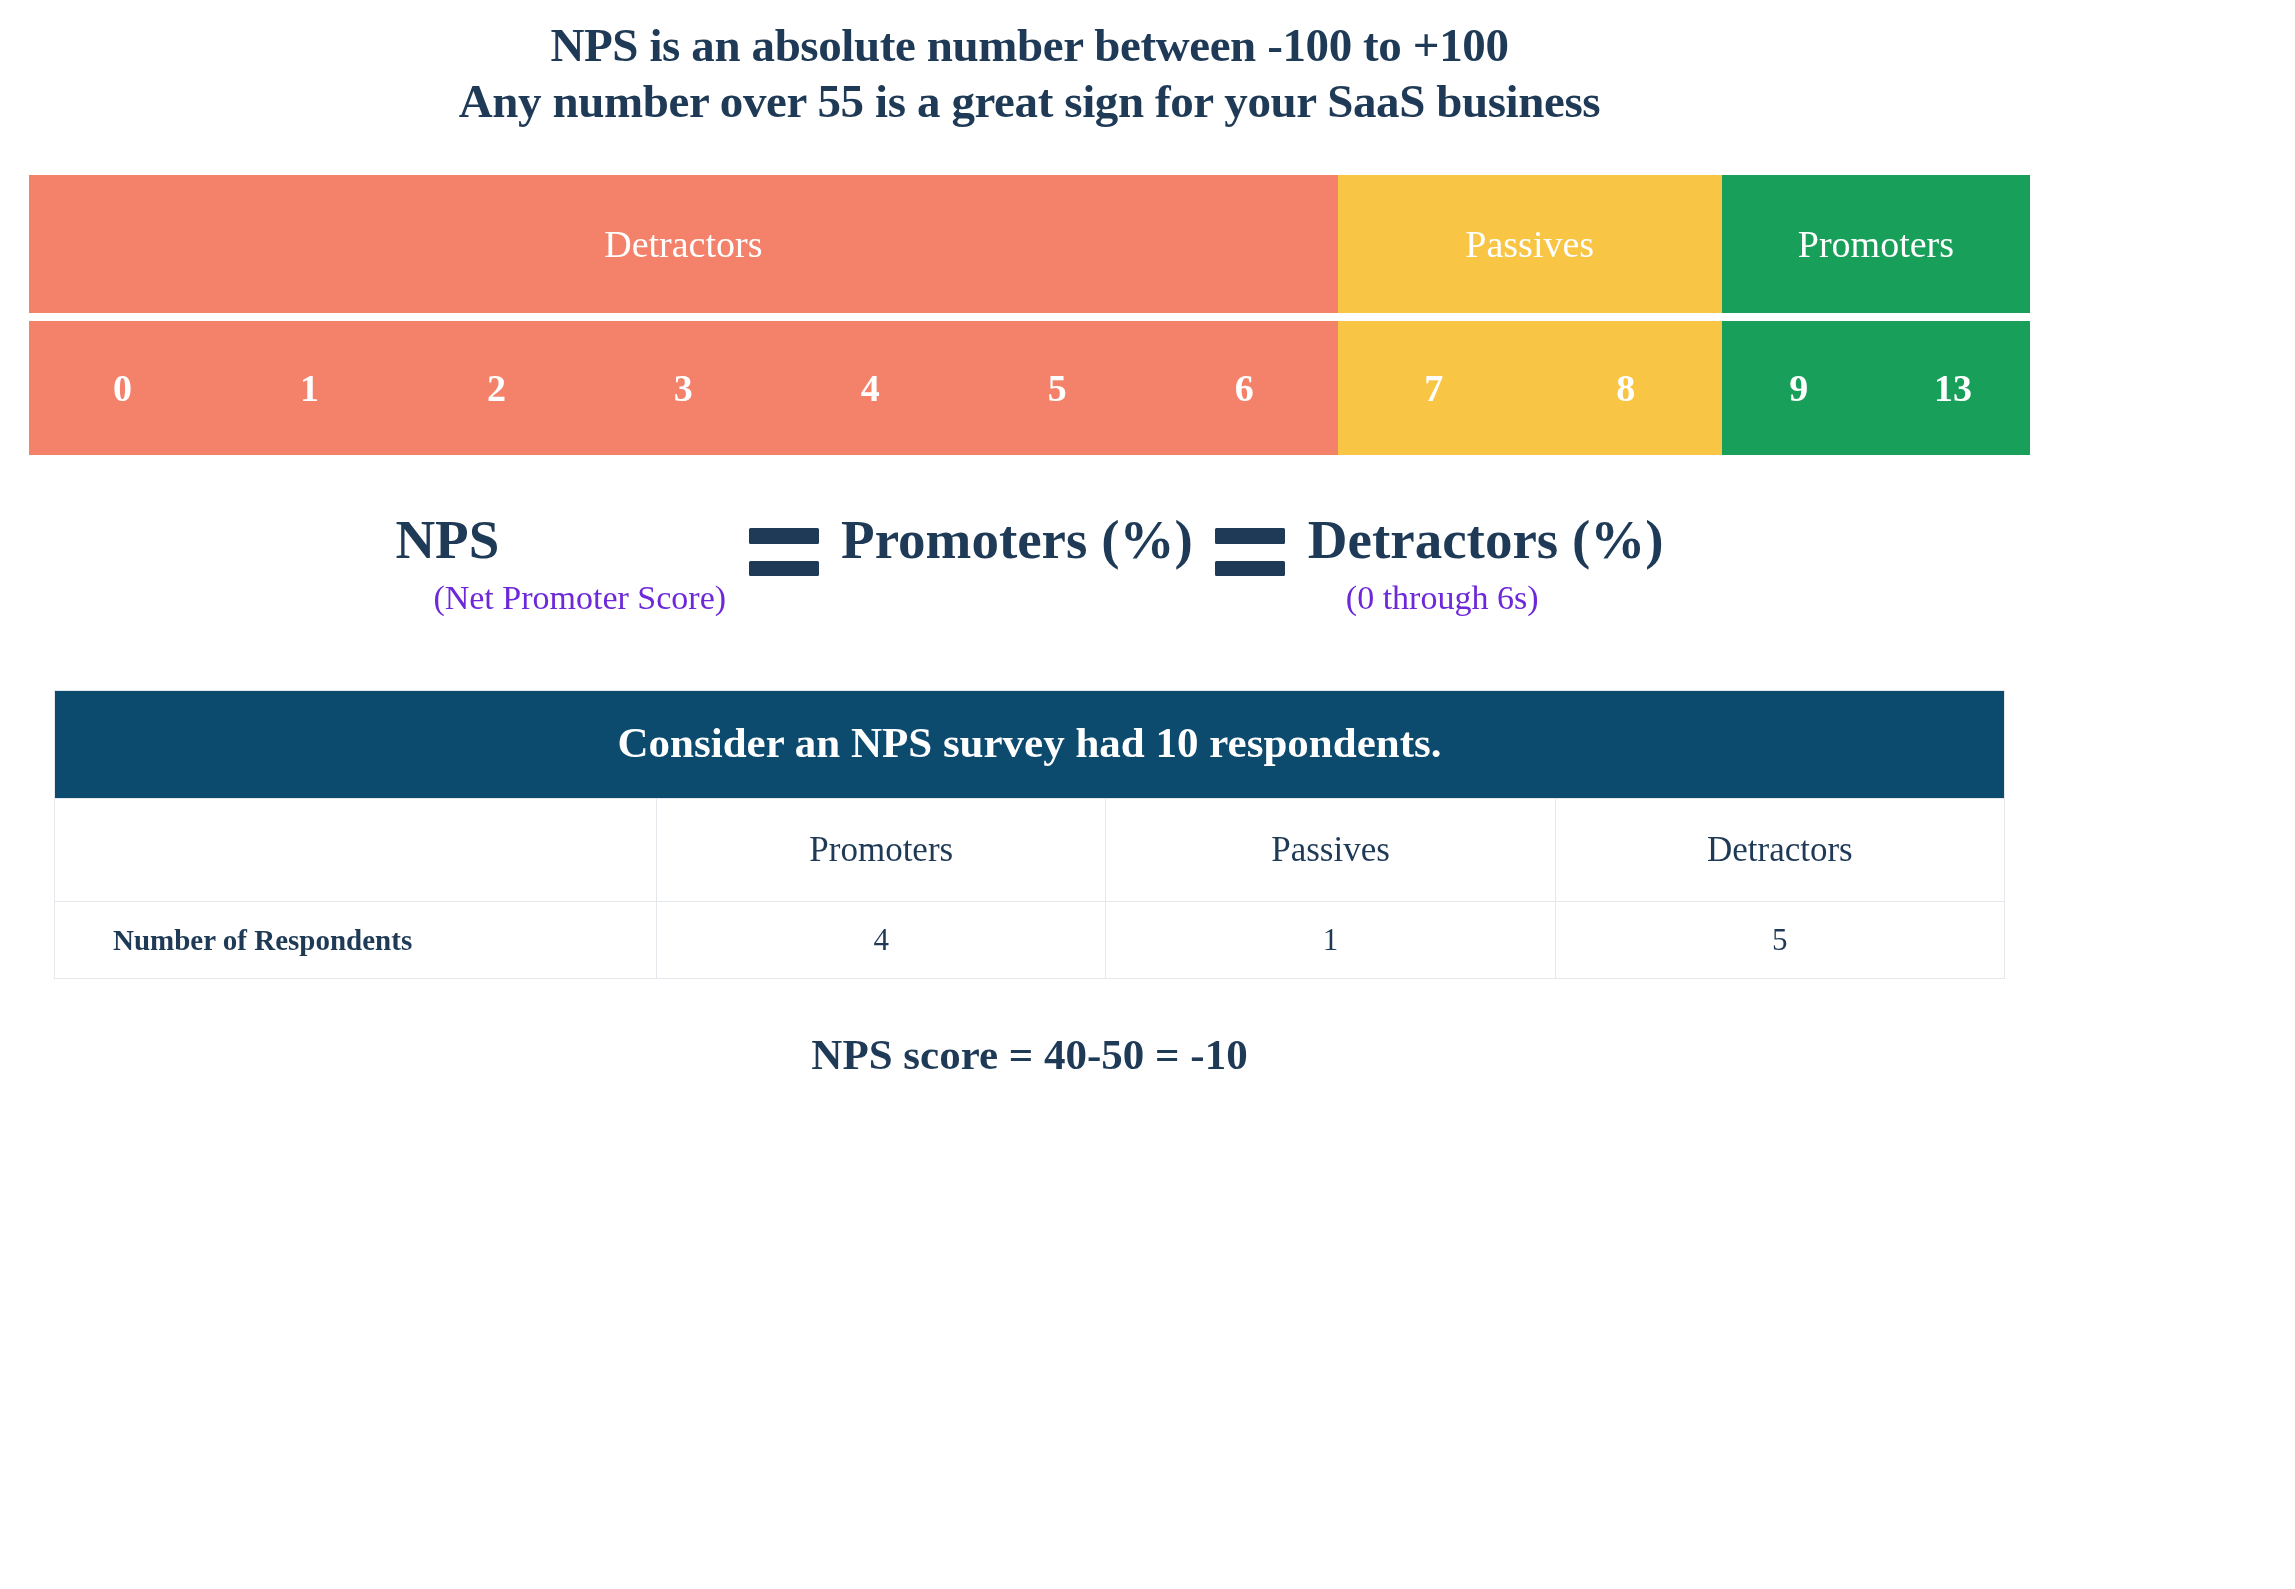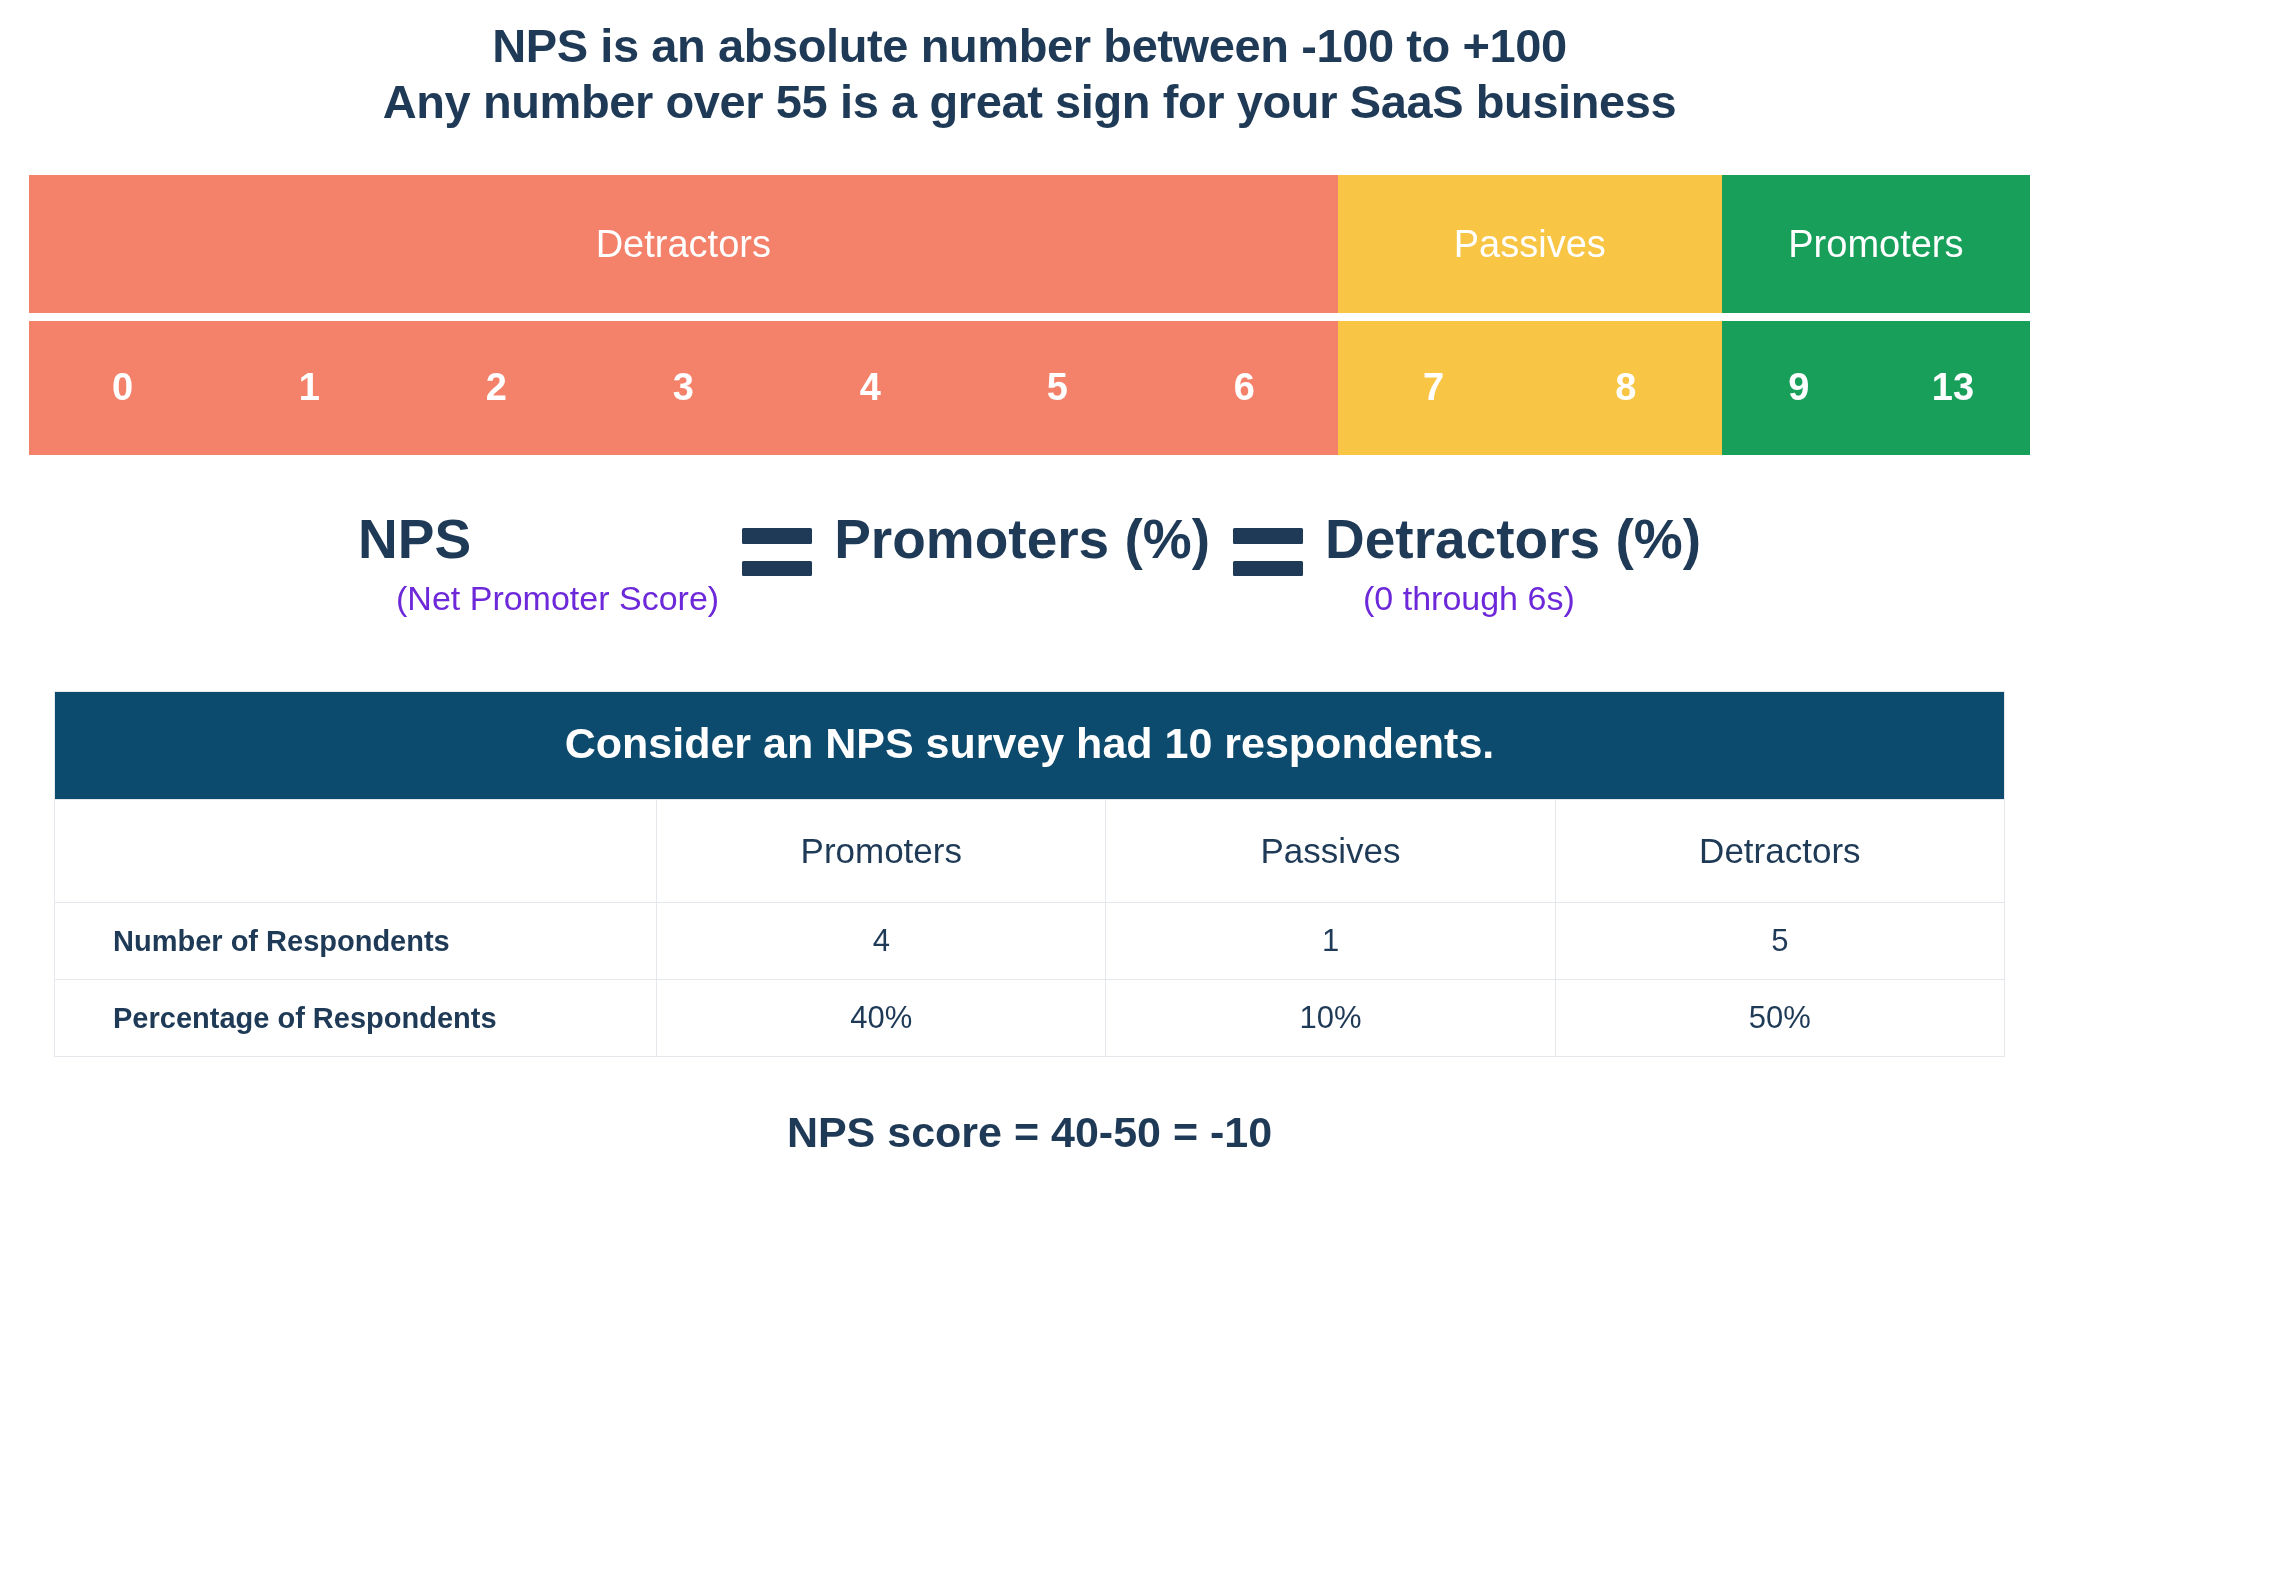--- a/index.html
+++ b/index.html
@@ -12,20 +12,21 @@
     height: 1590px;
     font-family: "Liberation Sans", sans-serif;
     color: #1f3a55;
     -webkit-font-smoothing: antialiased;
   }
   .page {
     position: relative;
     width: 2059px;
     height: 1590px;
     box-sizing: border-box;
+    font-family: Liberation Serif, serif;
   }
 
   
   .heading {
     text-align: center;
     padding-top: 18.4px;
     color: #1f3a56;
     font-weight: bold;
     font-size: 47px;
     line-height: 1.18;
@@ -288,26 +289,20 @@
           <th class="col-val">Detractors</th>
         </tr>
       </thead>
       <tbody>
         <tr>
           <td class="rowhead">Number of Respondents</td>
           <td>4</td>
           <td>1</td>
           <td>5</td>
         </tr>
-        <tr>
-          <td class="rowhead">Percentage of Respondents</td>
-          <td>40%</td>
-          <td>10%</td>
-          <td>50%</td>
-        </tr>
       </tbody>
     </table>
   </div>
 
   <div class="footer-score">NPS score = 40-50 = -10</div>
 
 </div>
 
 
 </body></html>

